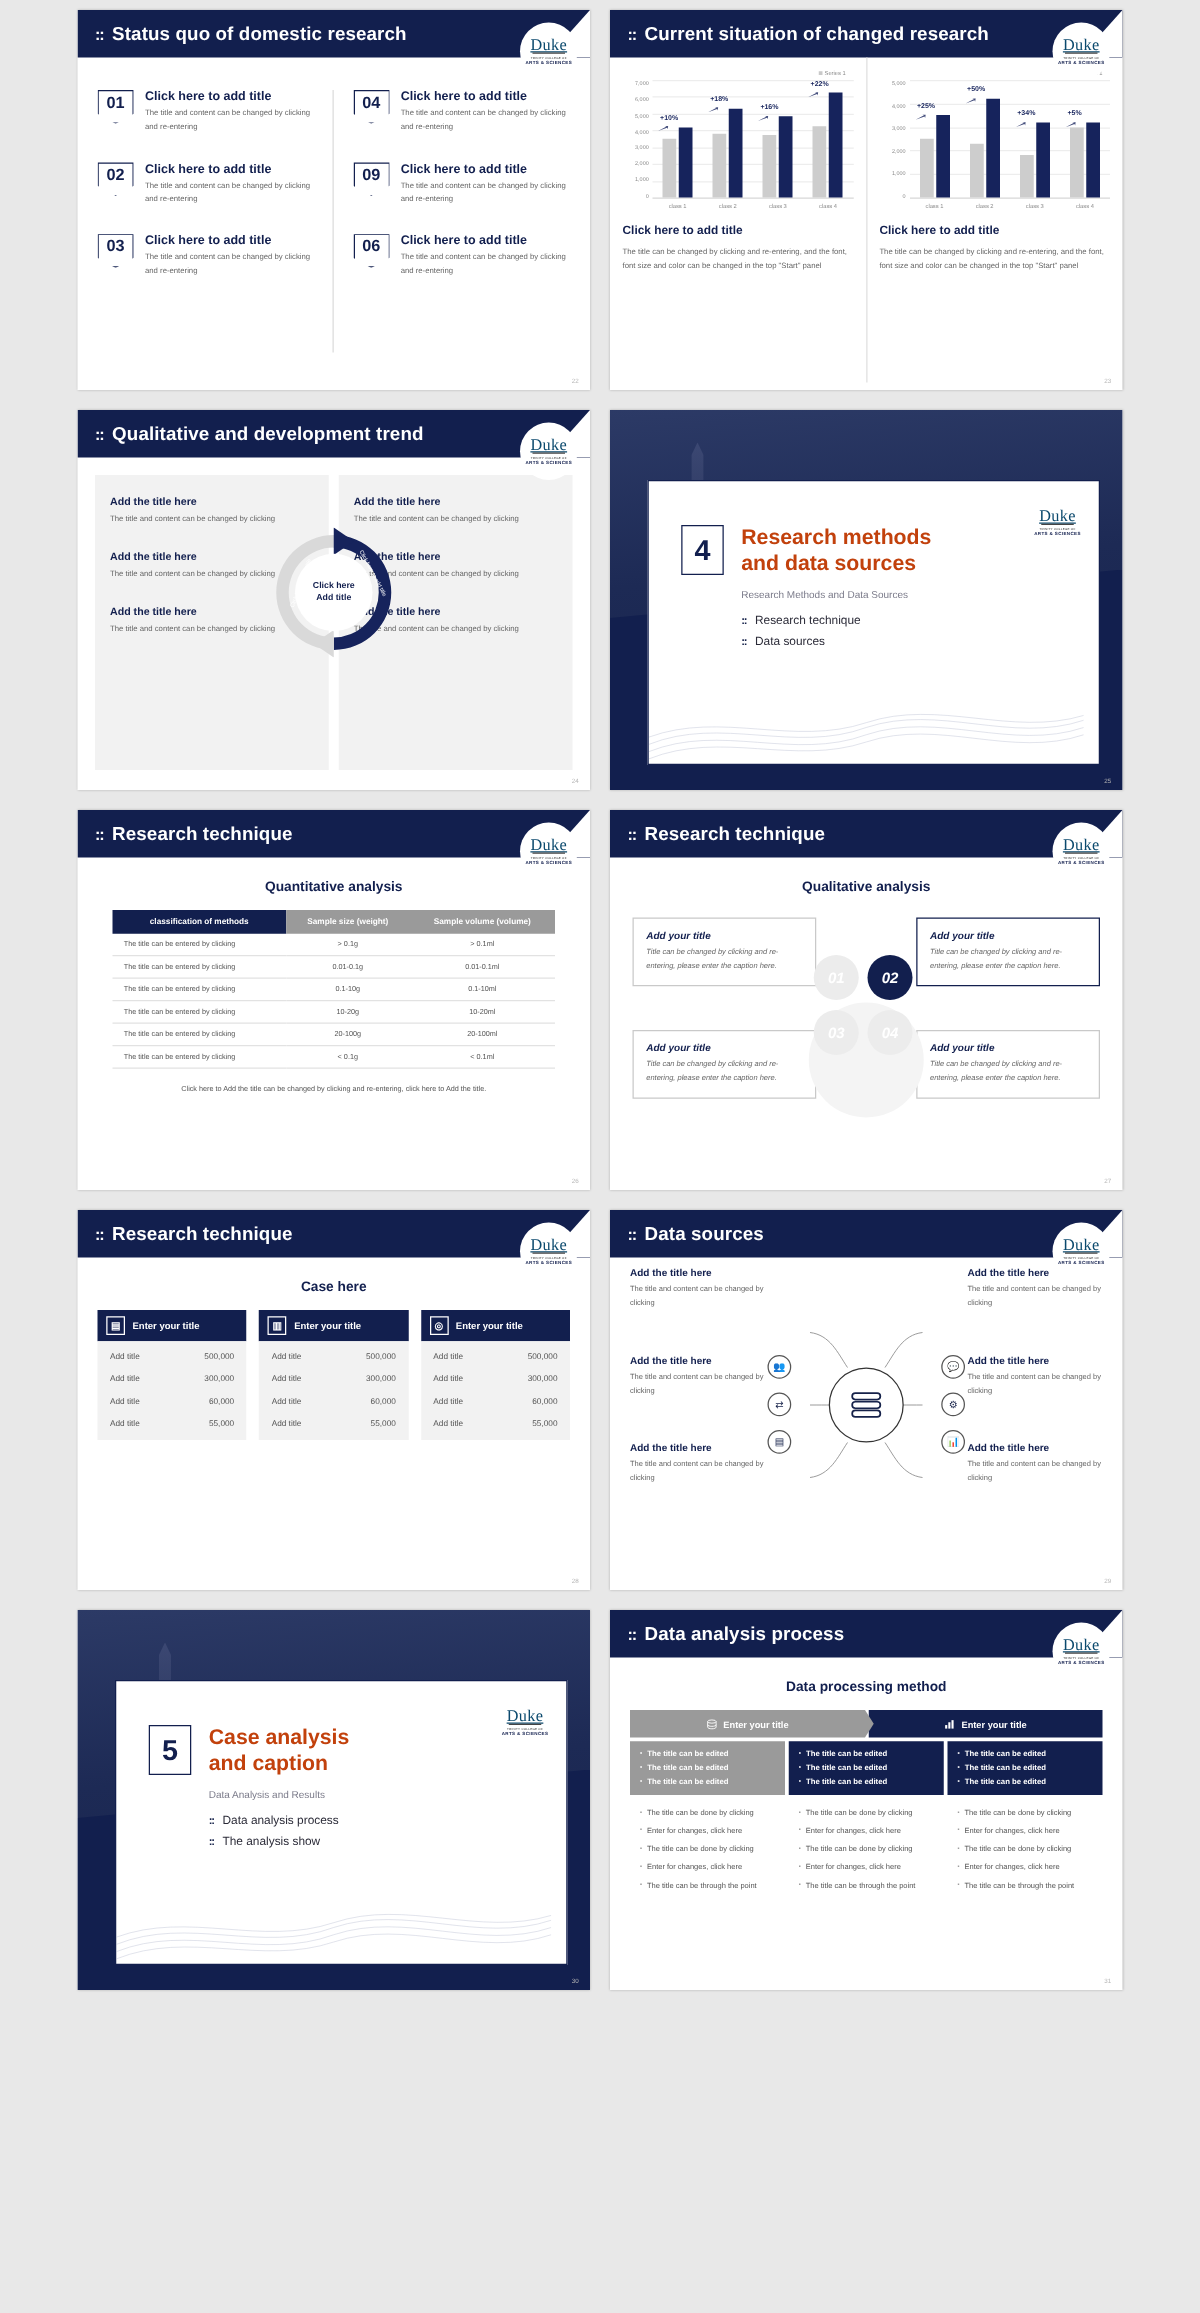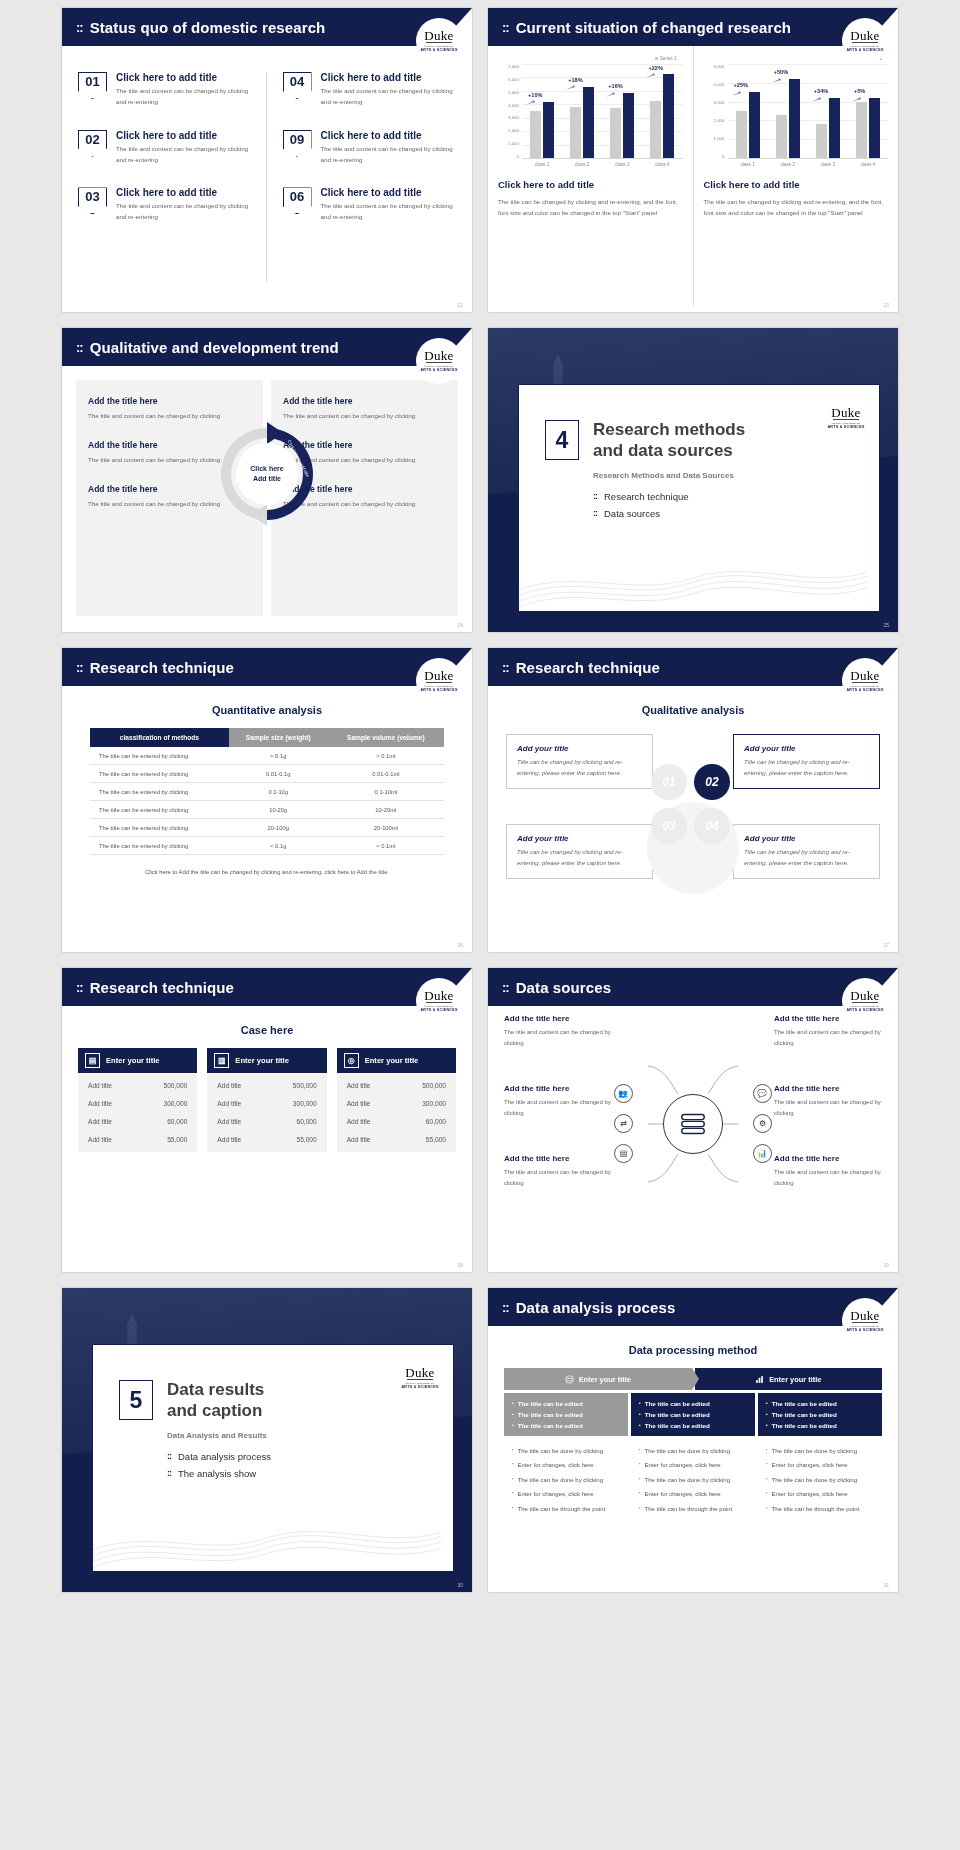--- a/index.html
+++ b/index.html
@@ -40,21 +40,21 @@
   }
   
   .duke {
     position:absolute; right:10px; top:10px;
     width:46px; height:46px; border-radius:50%;
     background:#fff; z-index:5;
     display:flex; flex-direction:column; align-items:center; justify-content:center;
     line-height:1;
   }
   .duke .rule { width:26px; height:1px; background:#444; margin-bottom:1px; }
-  .duke .nm { font-family:"Liberation Serif", serif; font-size:13px; color:#000000; letter-spacing:.3px; }
+  .duke .nm { font-family:"Liberation Serif", serif; font-size:13px; color:#0c4a6e; letter-spacing:.3px;text-decoration:underline; }
   .duke .sub1 { font-size:2.4px; color:#333; letter-spacing:.2px; margin-top:1.5px; }
   .duke .sub2 { font-size:3.6px; font-weight:700; color:#121f4e; letter-spacing:.3px; margin-top:1px;}
   .pg { position:absolute; right:9px; bottom:4px; font-size:5px; color:#b6b6b6; }
 
   
   .s1wrap { display:flex; padding:26px 16px 0 16px; height:236px; }
   .s1col { flex:1; display:flex; flex-direction:column; gap:22px; }
   .s1col.left { padding-right:14px; border-right:1px solid #dcdcdc; }
   .s1col.right { padding-left:16px; }
   .s1row { display:flex; gap:9px; align-items:flex-start; }
@@ -117,22 +117,22 @@
      clip-path: polygon(20% 100%,20% 18%,50% 0,80% 18%,80% 100%); }
   .sect .navy { position:absolute; left:0; right:0; bottom:0; height:58%;
      background:#121f4e; clip-path: polygon(0 22%,100% 0,100% 100%,0 100%); }
   .card { position:absolute; left:30px; right:18px; top:56px; bottom:20px;
      background:#fff; border:1.2px solid #121f4e; overflow:hidden; }
   .wave { position:absolute; left:0; right:0; bottom:0; height:58px; overflow:hidden; opacity:.55;}
   .sectbody { padding:34px 0 0 26px; position:relative; z-index:3;}
   .secthead { display:flex; align-items:center; gap:14px; }
   .bignum { width:34px;height:40px;border:1.4px solid #121f4e;display:flex;
             align-items:center;justify-content:center;font-size:23px;color:#121f4e;font-weight:600;}
-  .secttitle { font-size:17px; color:#404040; font-weight:700; line-height:1.25;}
-  .sectsub { font-size:8px;color:#7b7b8a;font-weight:700;margin:9px 0 0 48px;}
+  .secttitle { font-size:17px; color:#c2410c; font-weight:700; line-height:1.25;}
+  .sectsub { font-size:8px;color:#7b7b8a;font-weight:400;margin:9px 0 0 48px;}
   .sectlist { margin:11px 0 0 48px; display:flex; flex-direction:column; gap:6px; }
   .sectli { display:flex; align-items:center; gap:7px; font-size:9.5px; color:#2b2b38;}
   .sectli .d { color:#16224a; font-weight:700; font-size:9px; letter-spacing:-1px;}
 
   
   .ttl { text-align:center; font-size:11px; color:#121f4e; font-weight:700; margin:18px 0 12px; }
   table.q { width:354px; margin:0 auto; border-collapse:collapse; }
   table.q th { font-size:6.6px; color:#fff; font-weight:700; padding:6px 4px; text-align:center;}
   table.q th.c1 { background:#121f4e; }
   table.q th.c2, table.q th.c3 { background:#9a9a9a; }
@@ -800,21 +800,21 @@
         <div class="duke">
           <div class="nm">Duke</div>
           <div class="rule"></div>
           <div class="sub1">TRINITY COLLEGE OF</div>
           <div class="sub2">ARTS &amp; SCIENCES</div>
         </div>
         <div class="sectbody">
           <div class="secthead">
             <div class="bignum">5</div>
             <div class="secttitle">
-              <div>Data results</div>
+              <div>Case analysis</div>
               <div>and caption</div>
             </div>
           </div>
           <div class="sectsub">Data Analysis and Results</div>
           <div class="sectlist">
             <div class="sectli">
                 <span class="d">::</span>
                 <span>Data analysis process</span>
               </div>
             <div class="sectli">

